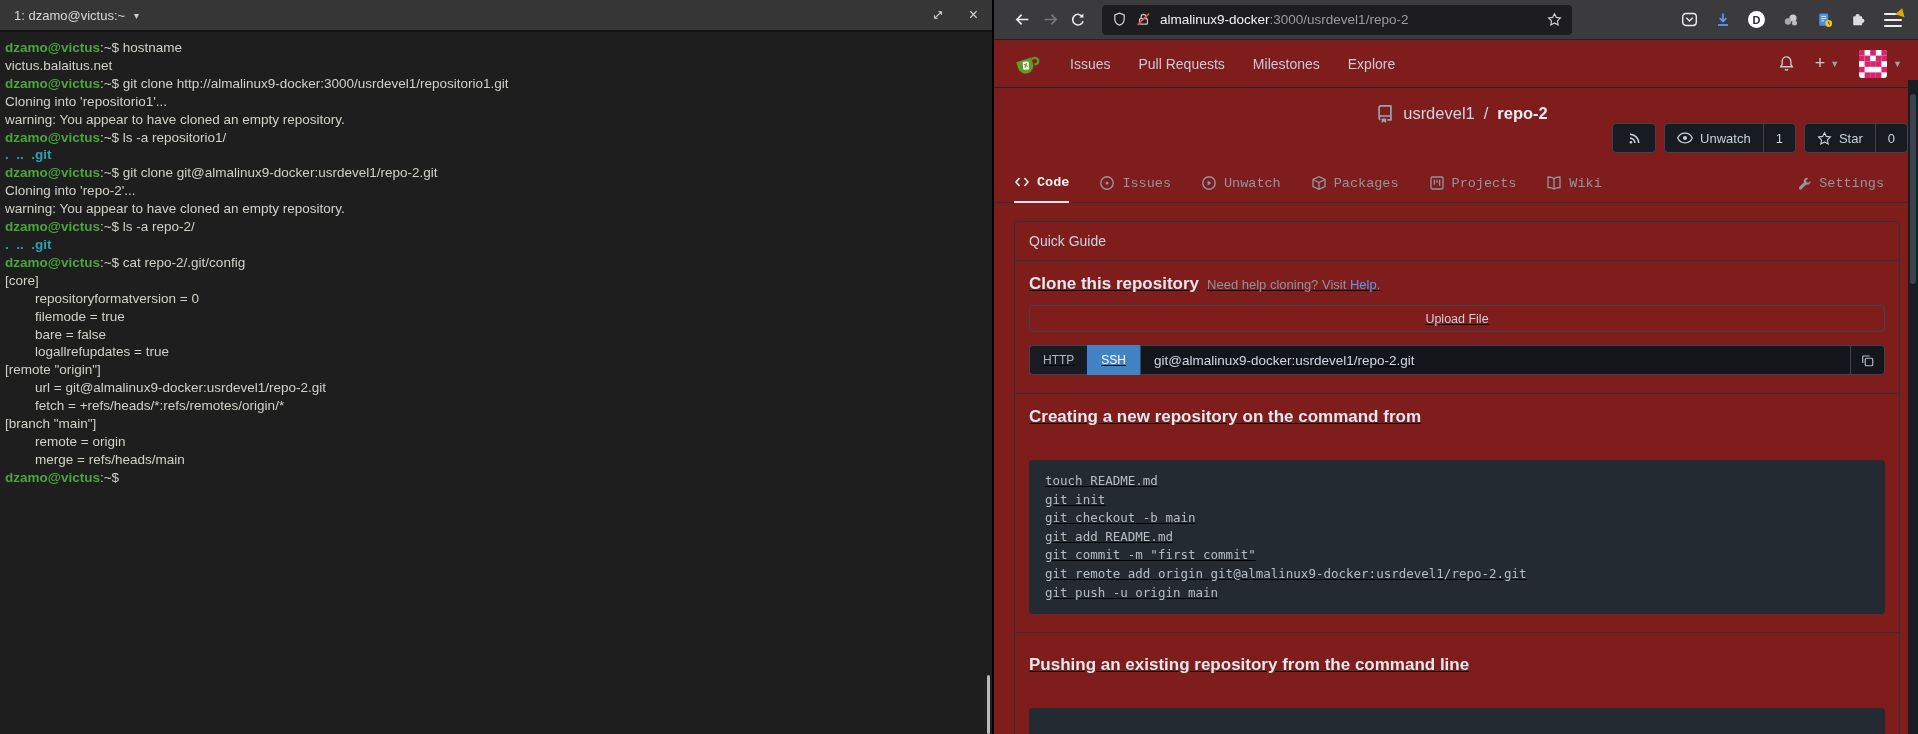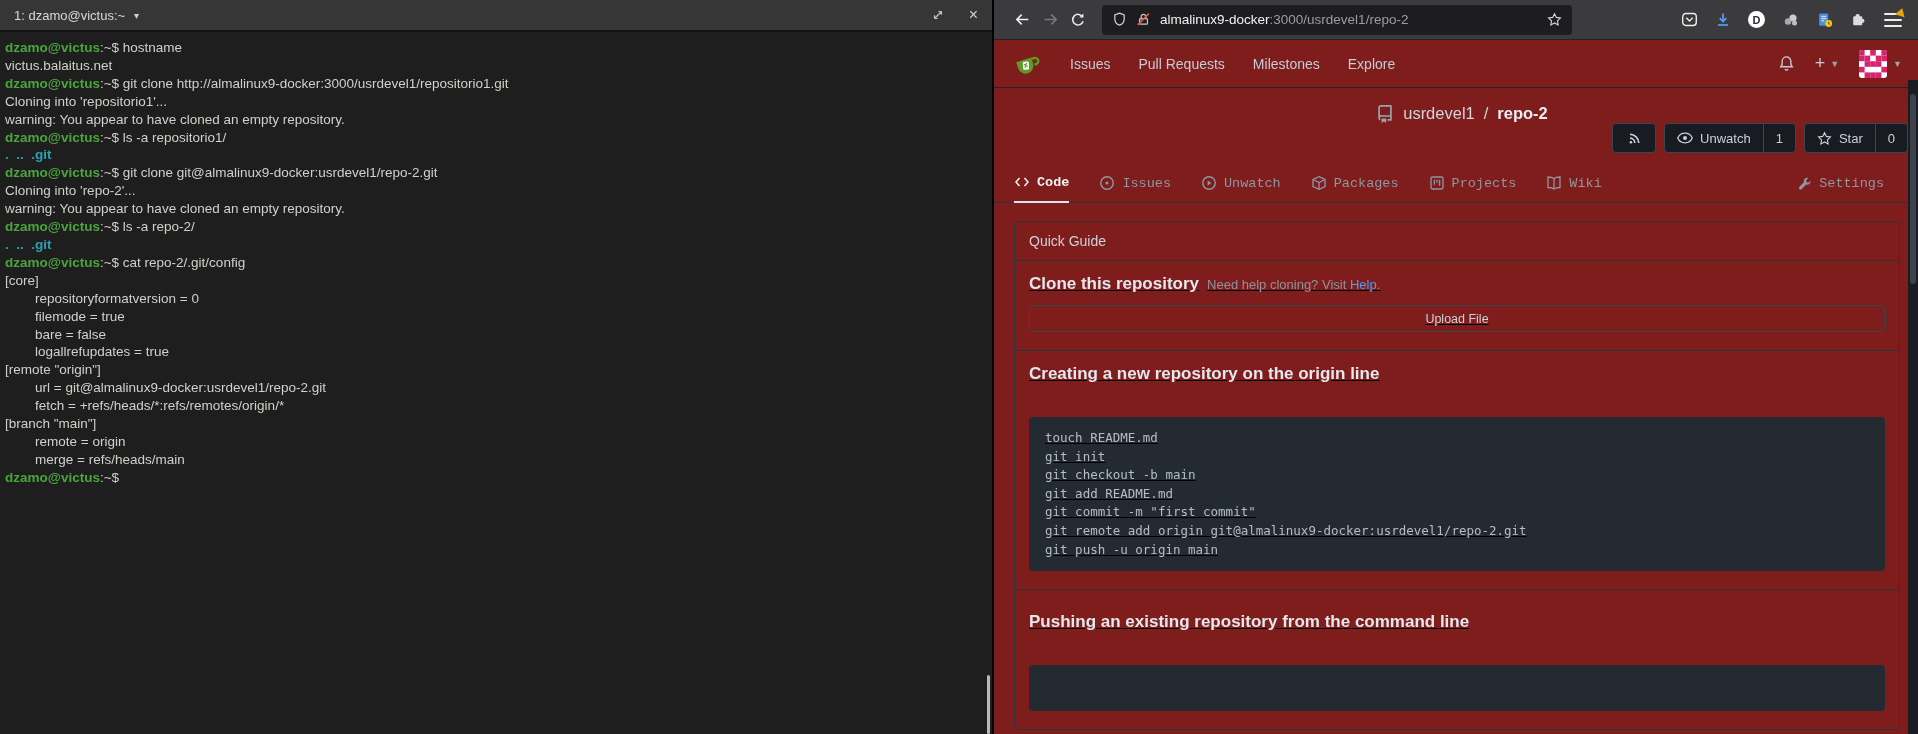--- a/index.html
+++ b/index.html
@@ -376,24 +376,39 @@
       <div class="content">
         <div class="card">
           <div class="card-header">Quick Guide</div>
 
           <div class="sec">
             <div class="clone-head-row">
               <span class="h-main">Clone this repository</span>
               <span class="h-help"><span>Need help cloning? Visit</span> <a>Help</a><span>.</span></span>
             </div>
             <div class="wide-btn">Upload File</div>
+            <div class="clone-row">
+              <span class="proto-btn">HTTP</span>
+              <span class="proto-btn active">SSH</span>
+              <span class="clone-input">
+                <span class="clone-url">git@almalinux9-docker:usrdevel1/repo-2.git</span>
+                <span class="copy-seg">
+                  <span>
+                      <svg width="15" height="15" viewBox="0 0 16 16">
+                        <rect x="5.6" y="5.6" width="8" height="8" rx="1.4" fill="none" stroke="currentColor" stroke-width="1.3"></rect>
+                        <path d="M10.4 3.2H3.9a1 1 0 0 0-1 1v6.5" fill="none" stroke="currentColor" stroke-width="1.3"></path>
+                      </svg>
+                    </span>
+                </span>
+              </span>
+            </div>
           </div>
 
           <div class="sec">
-            <div class="sec-head">Creating a new repository on the origin line</div>
+            <div class="sec-head">Creating a new repository on the command from</div>
             <pre class="code">touch README.md
 git init
 git checkout -b main
 git add README.md
 git commit -m "first commit"
 git remote add origin git@almalinux9-docker:usrdevel1/repo-2.git
 git push -u origin main</pre>
           </div>
 
           <div class="sec sec-push">

